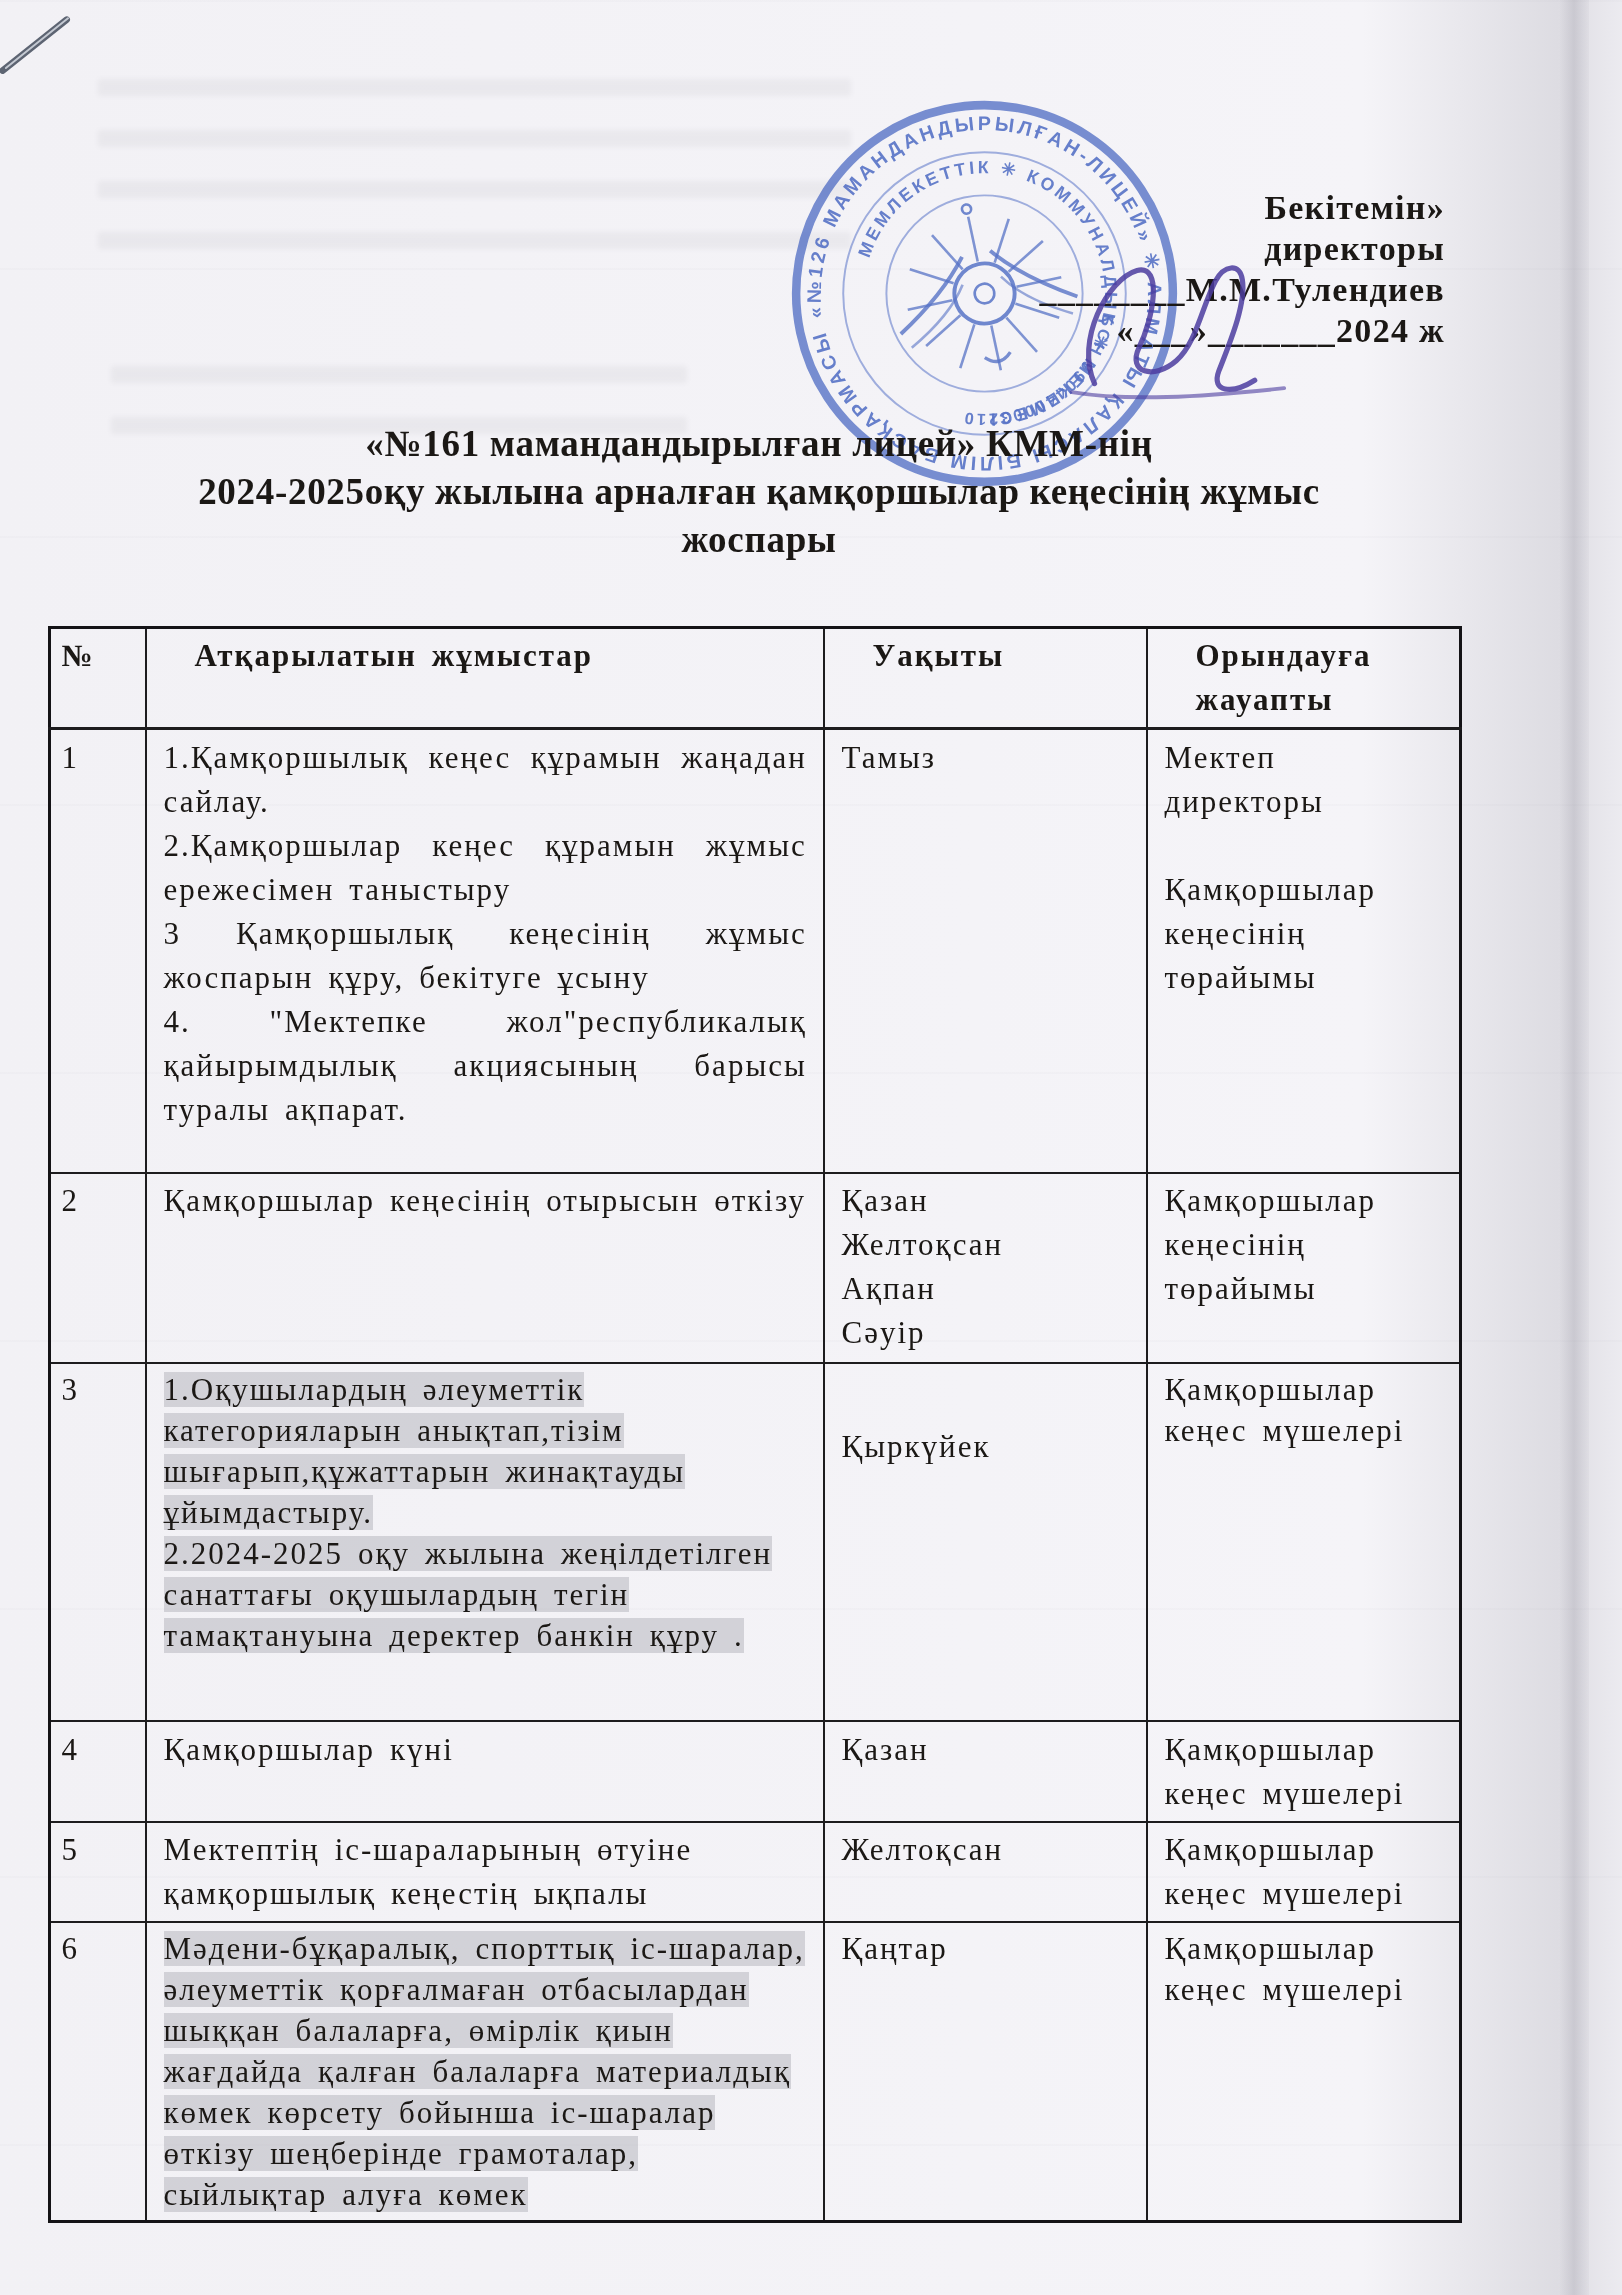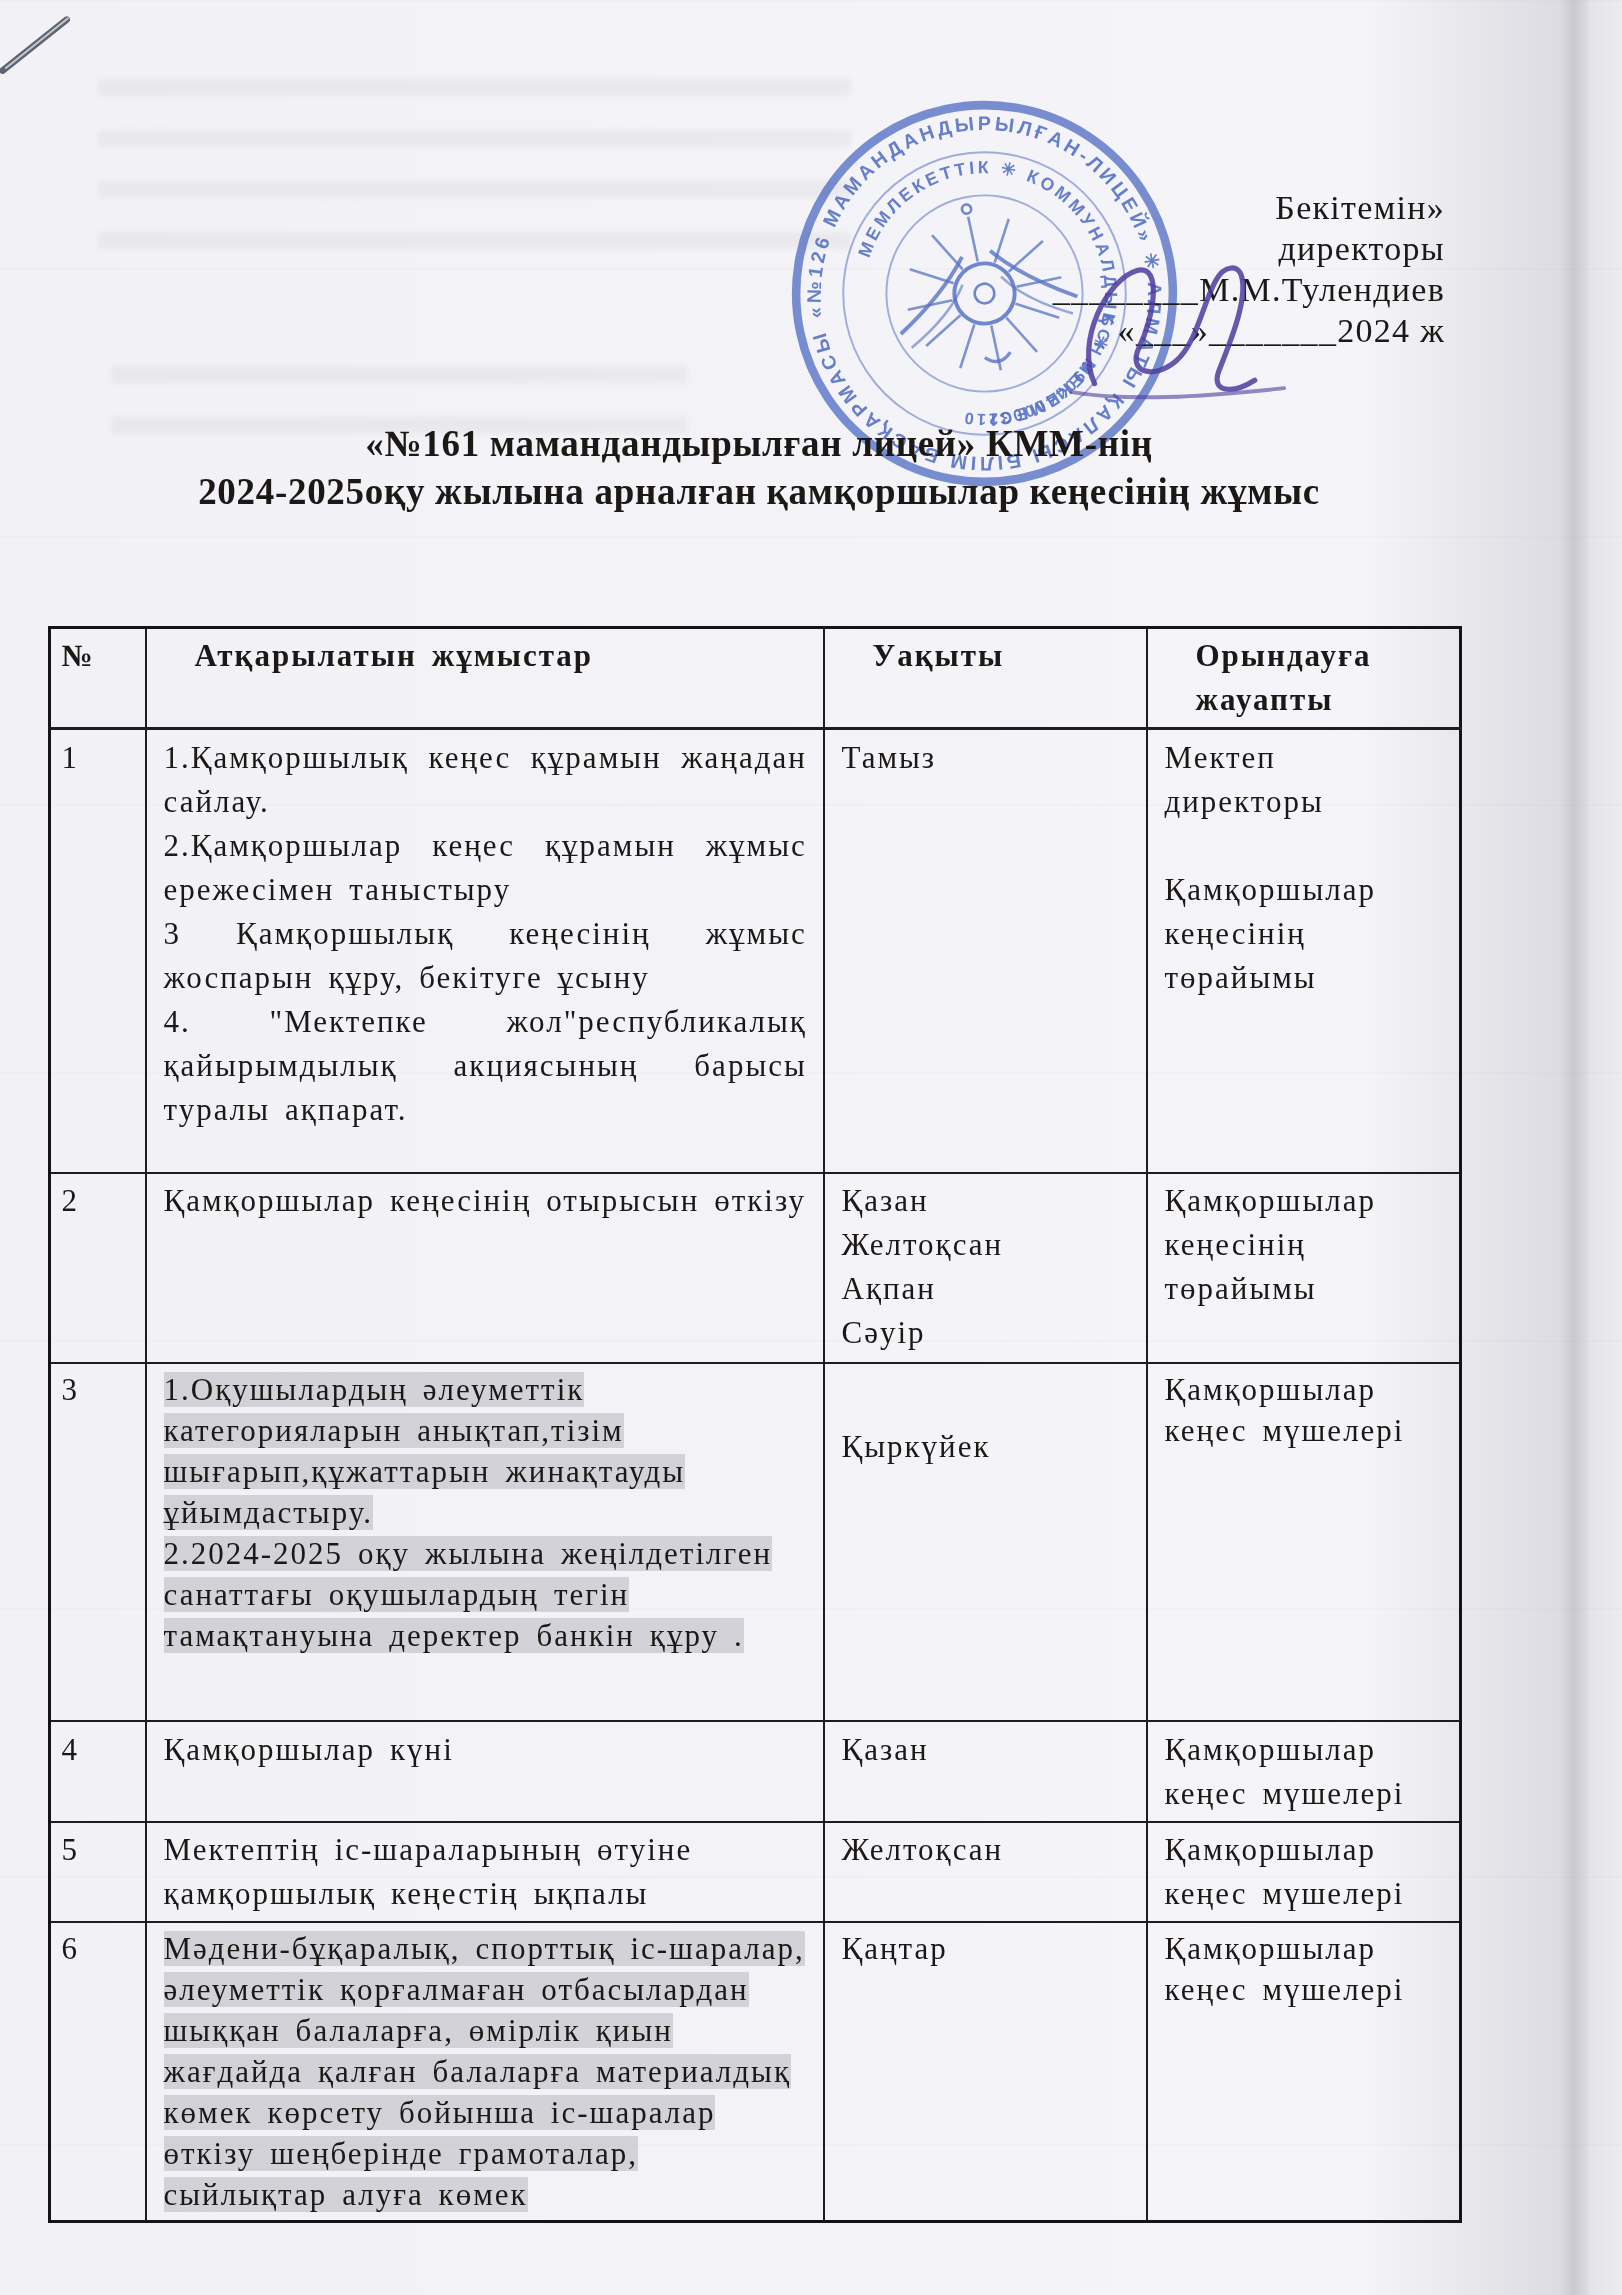--- a/index.html
+++ b/index.html
@@ -21,21 +21,21 @@
   .edge-shade{position:absolute;top:0;bottom:0;right:34px;width:30px;z-index:0;
     background:linear-gradient(90deg,transparent,rgba(120,118,134,0.22),rgba(120,118,134,0.05));}
 
   .corner-mark{position:absolute;left:0;top:5.2px;z-index:3;}
 
   .stamp{position:absolute;left:787px;top:96px;width:395px;height:395px;z-index:1;opacity:.92;}
 
   .signature{position:absolute;left:1055px;top:243px;width:236px;height:170px;z-index:4;}
 
   .approval{position:absolute;top:187px;right:178px;z-index:2;text-align:right;
-    font-weight:normal;font-size:34px;line-height:41px;letter-spacing:1.3px;white-space:nowrap;}
+    font-weight:bold;font-size:34px;line-height:41px;letter-spacing:1.3px;white-space:nowrap;}
 
   .doc-title{position:absolute;top:420px;left:26px;width:1466px;z-index:2;text-align:center;
     font-weight:bold;font-size:37px;line-height:48px;letter-spacing:0.7px;}
 
   table.plan{position:absolute;left:48px;top:626px;width:1411px;z-index:2;
     border-collapse:collapse;table-layout:fixed;
     font-size:31px;line-height:44px;letter-spacing:2px;word-spacing:5.2px;}
   .plan th,.plan td{
     border:2px solid #1d1c1e;vertical-align:top;text-align:left;
     padding:5.2px 15.7px 5.2px 17px;font-weight:normal;white-space:pre-line;overflow:hidden;}
@@ -126,20 +126,21 @@
 <div class="approval">
   <div>Бекітемін»</div>
   <div>директоры</div>
   <div>________М.М.Тулендиев</div>
   <div>«___»_______2024 ж</div>
 </div>
 
 <div class="doc-title">
   <div>«№161 мамандандырылған лицей» КММ-нің</div>
   <div>2024-2025оқу жылына арналған қамқоршылар кеңесінің жұмыс</div>
+  <div>жоспары</div>
 </div>
 
 <table class="plan">
   <colgroup>
     <col style="width:96px">
       <col style="width:678px">
       <col style="width:323px">
       <col style="width:314px">
   </colgroup>
   <thead>

